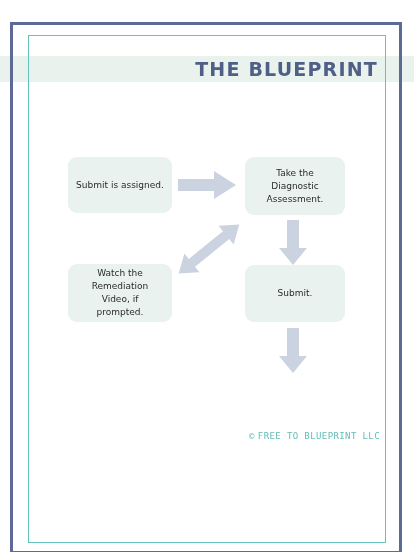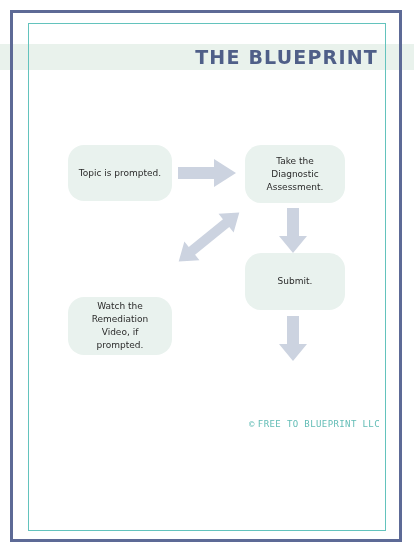--- a/index.html
+++ b/index.html
@@ -11,21 +11,21 @@
     width: 414px;
     height: 552px;
     overflow: hidden;
     font-family: "Liberation Sans", sans-serif;
     position: relative;
   }
 
   
   #page {
     position: absolute;
-    left: 0; top: 0;
+    left: 0; top: 12px;
     width: 414px; height: 437px;
     background: #ffffff;
   }
 
   
   .title-band {
     position: absolute;
     left: 0;
     top: 44px;
     width: 414px;
@@ -73,37 +73,37 @@
   .flow {
     position: absolute;
     left: 0; top: 0;
     width: 414px; height: 552px;
     z-index: 4;
   }
 
   .node {
     position: absolute;
     background: #e9f2ee;
-    border-radius: 16px;
+    border-radius: 9px;
     display: flex;
     align-items: center;
     justify-content: center;
     text-align: center;
     color: #2b2b2b;
     font-family: "DejaVu Sans", sans-serif;
     font-size: 9px;
     line-height: 13px;
     padding: 2px 6px;
     box-sizing: border-box;
     white-space: pre-line;
   }
 
   #node-topic        { left: 68px;  top: 145px; width: 104px; height: 56px; }
   #node-diagnostic   { left: 245px; top: 145px; width: 100px; height: 58px; }
-  #node-remediation  { left: 68px;  top: 252px; width: 104px; height: 58px; margin-top: 45px; }
+  #node-remediation  { left: 68px;  top: 252px; width: 104px; height: 58px; }
   #node-submit       { left: 245px; top: 253px; width: 100px; height: 57px; }
   #node-worksheet    { left: 245px; top: 360px; width: 100px; height: 57px; }
 
   .arrow-svg {
     position: absolute;
     overflow: visible;
   }
   .arrow-shape { fill: #ccd3e0; }
 
   #arrow-right-1 { left: 178px; top: 158px; }
@@ -138,21 +138,21 @@
 
   <div class="title-band"></div>
 
   <div class="frame-outer"></div>
   <div class="frame-inner"></div>
 
   <div class="title">THE BLUEPRINT</div>
 
   <div class="flow">
 
-    <div class="node" id="node-topic">Topic is prompted.</div>
+    <div class="node" id="node-topic">Submit is assigned.</div>
 
     <div class="node" id="node-diagnostic">Take the
 Diagnostic
 Assessment.</div>
 
     <div class="node" id="node-remediation">Watch the
 Remediation
 Video, if
 prompted.</div>
 

